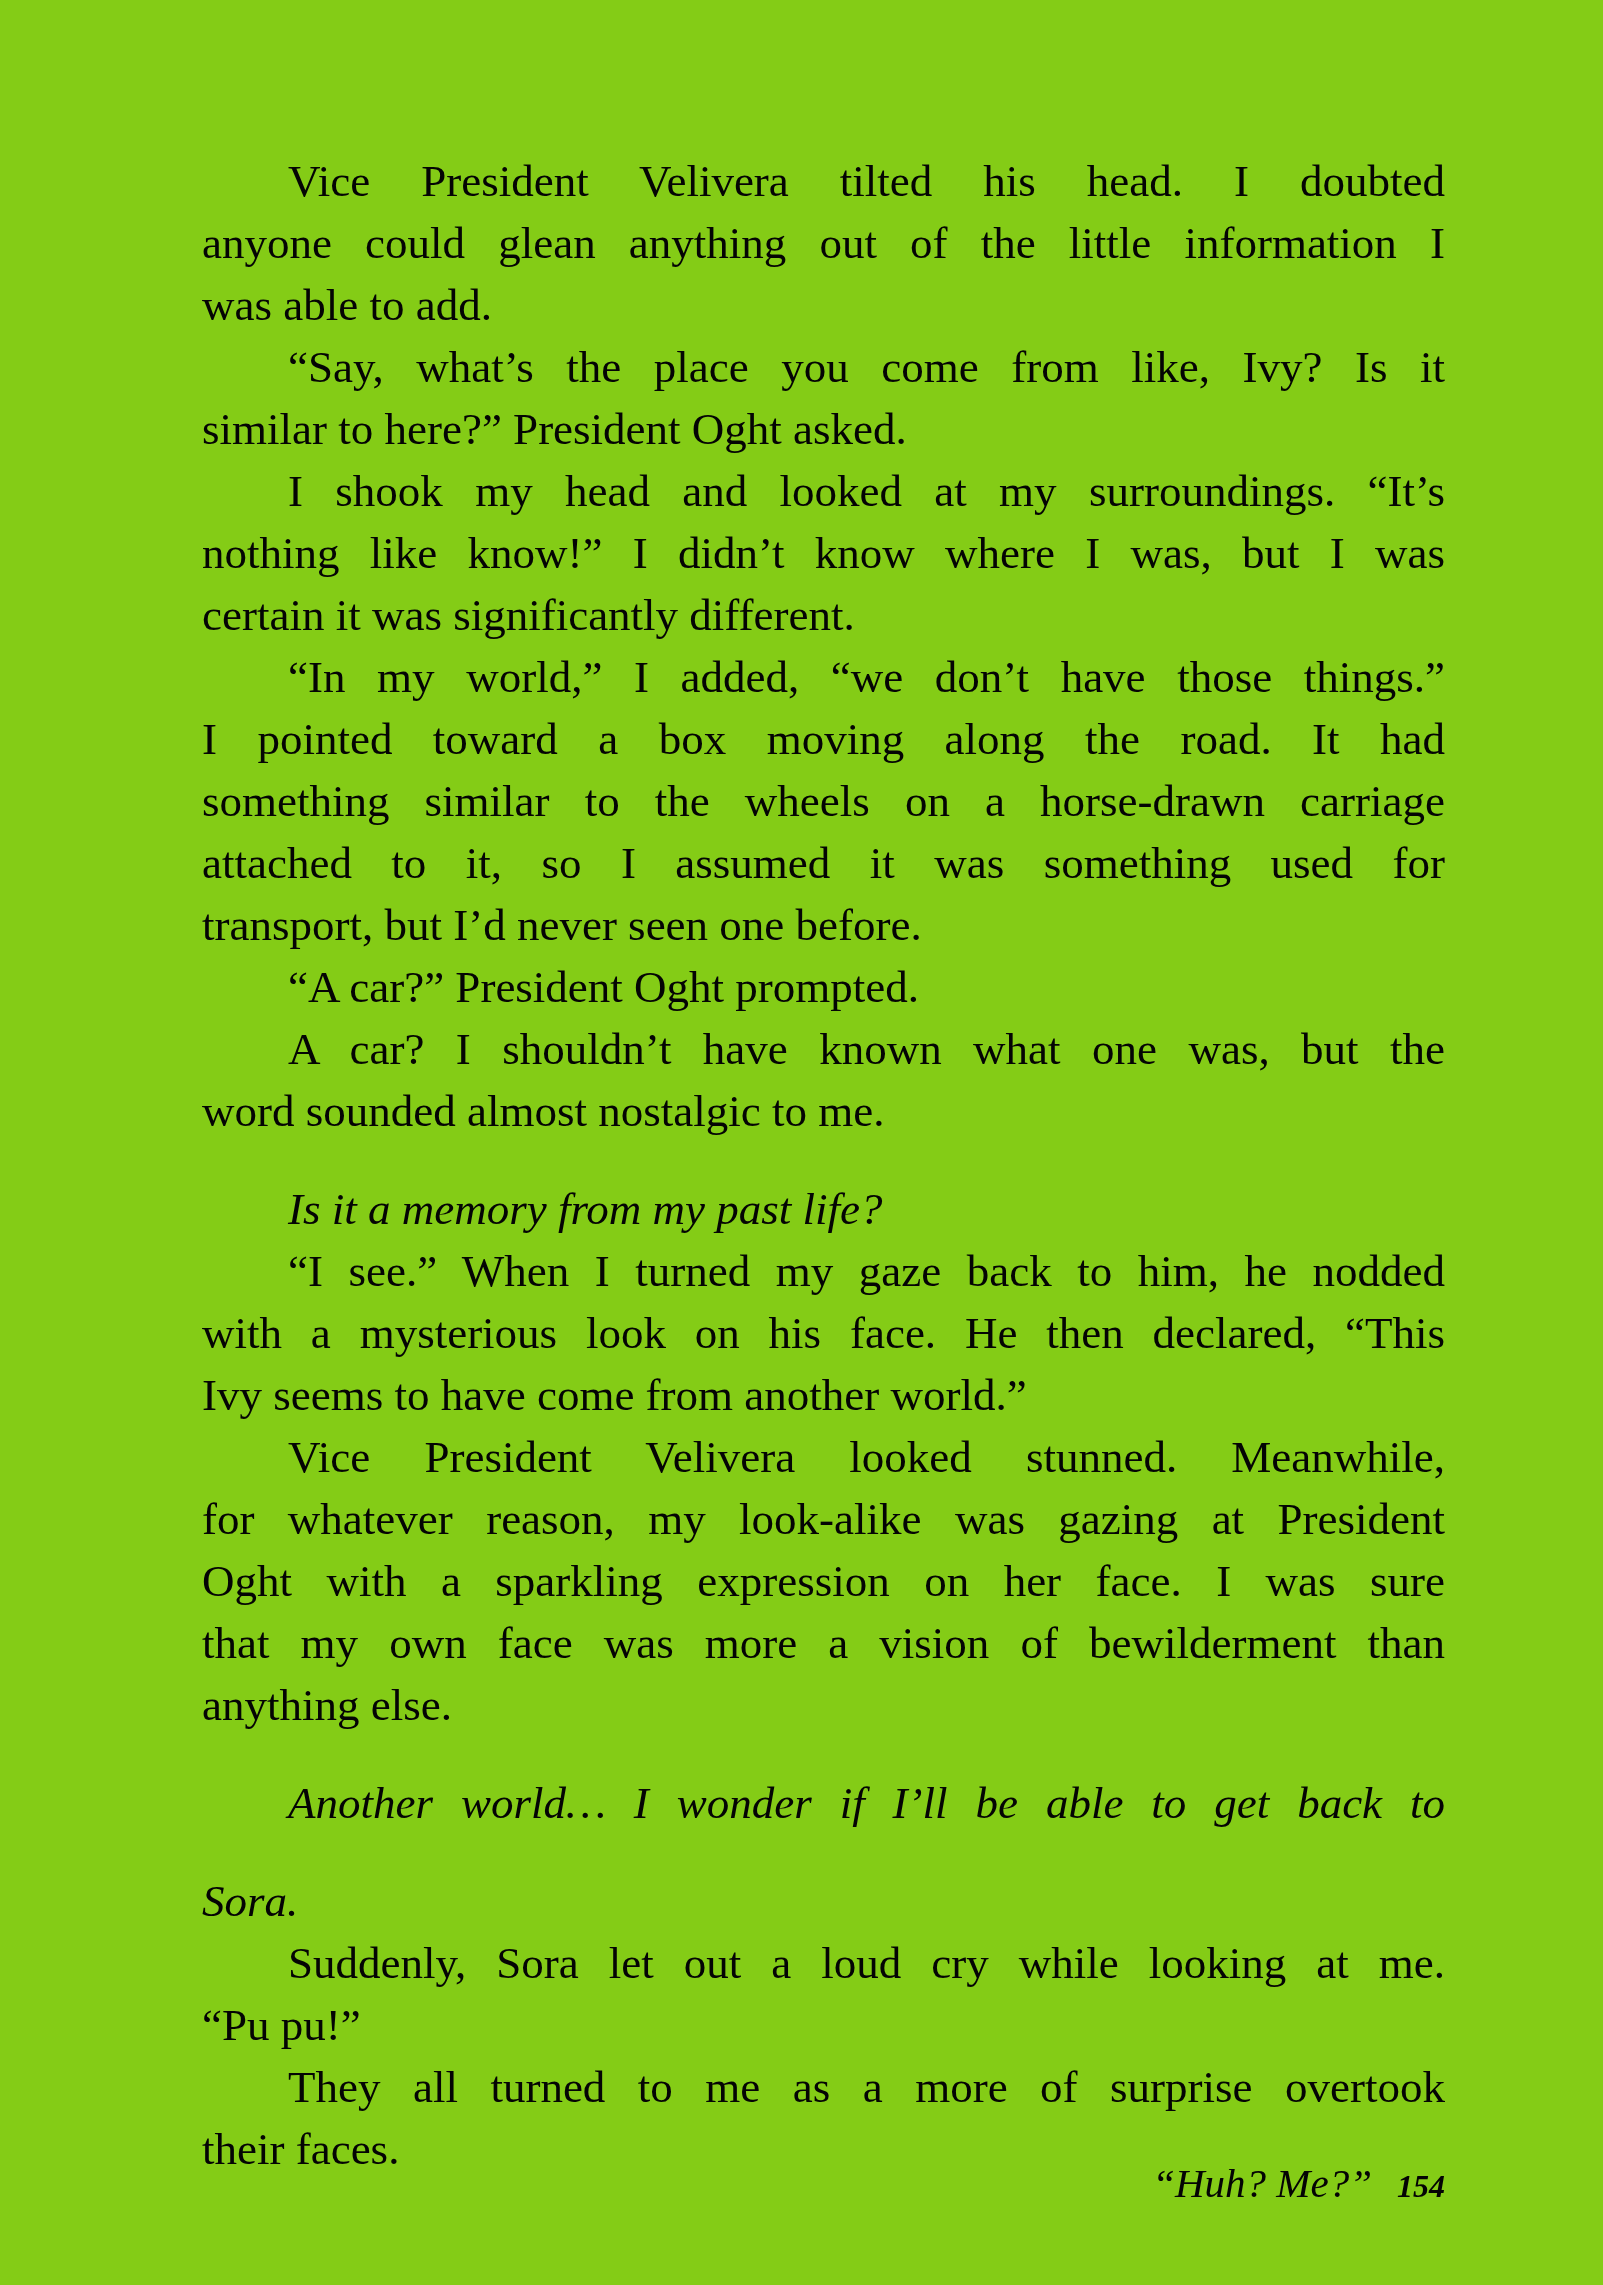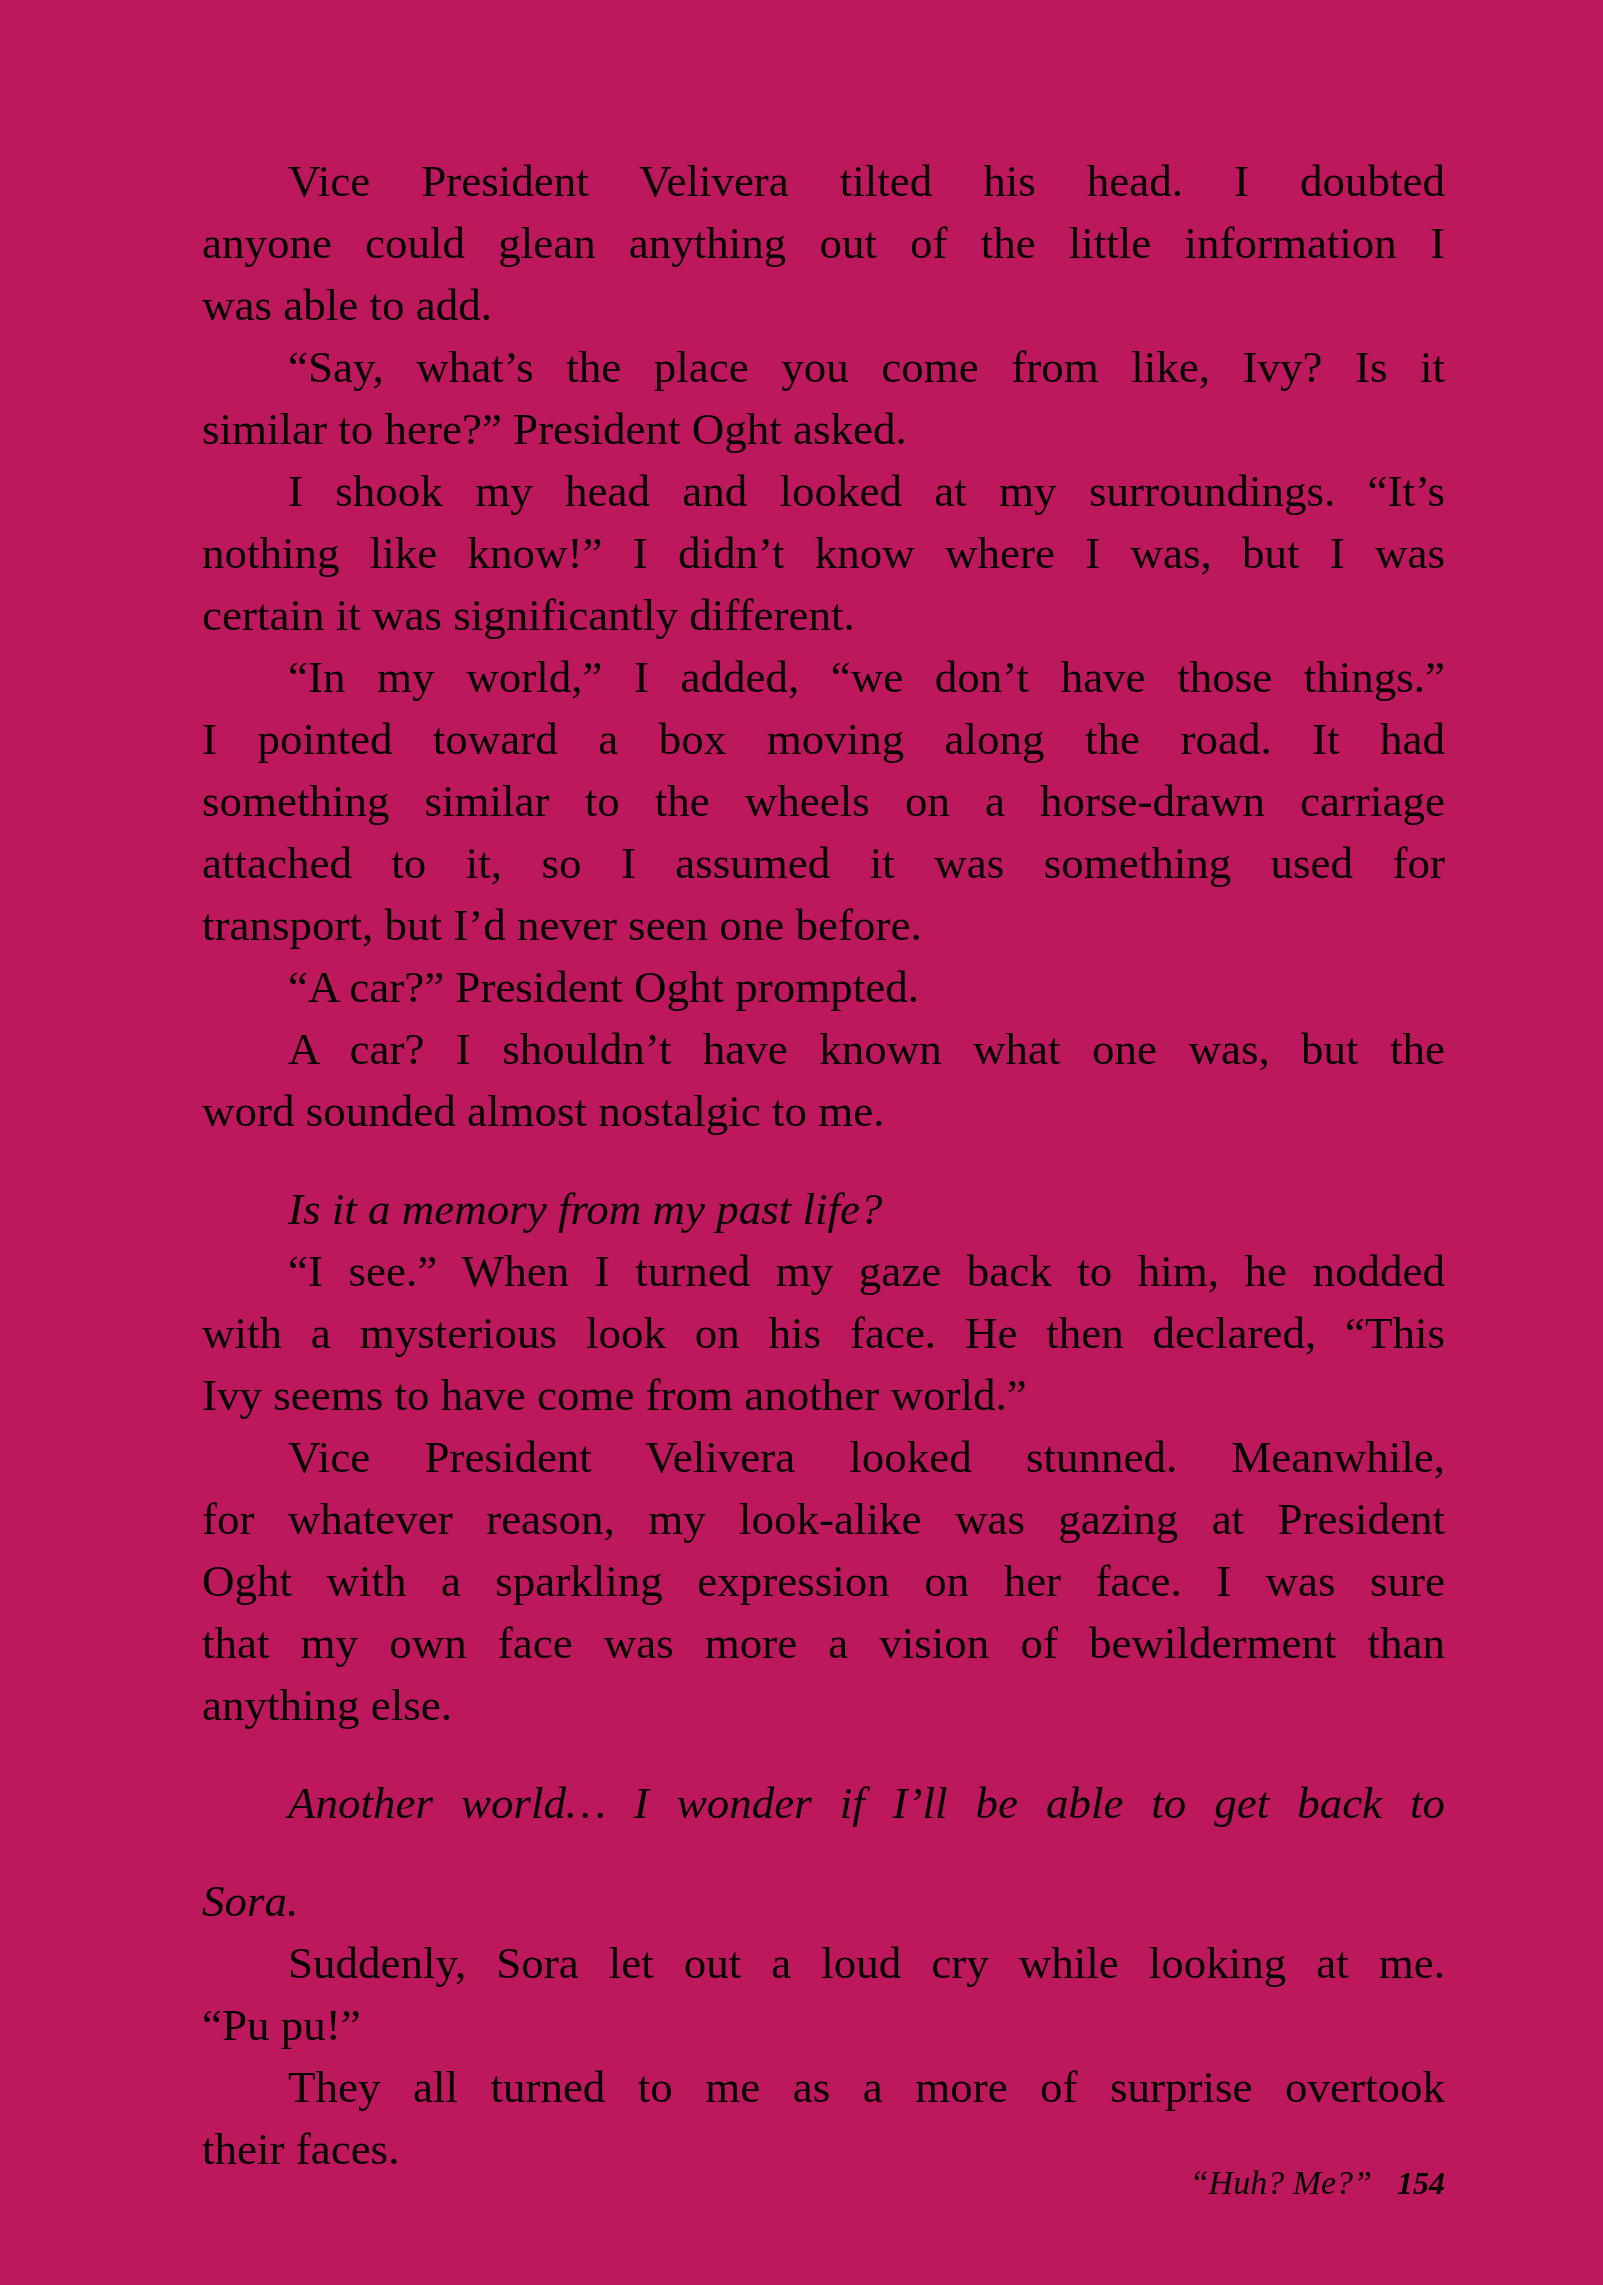--- a/index.html
+++ b/index.html
@@ -1,20 +1,20 @@
 <!DOCTYPE html>
 <html style="font-size:14.3px"><head>
 <meta charset="utf-8">
 <style>
   html, body { margin: 0; padding: 0; background: #e8e8e8; }
   .page {
     position: relative;
     width: 1604px;
     height: 2286px;
-    background: #be185d;
+    background: #84cc16;
     overflow: hidden;
     font-family: "Liberation Serif", serif;
     color: #040404;
   }
   .text-block {
     position: absolute;
     left: 202px;
     top: 150px;
     width: 1243px;
     font-size: 45px;
@@ -34,21 +34,21 @@
     position: absolute;
     top: 2158px;
     right: 159px;
     display: flex;
     align-items: baseline;
     gap: 25px;
     line-height: 50px;
   }
   .footer-quote {
     font-style: italic;
-    font-size: 34px;
+    font-size: 41px;
   }
   .footer-page-number {
     font-style: italic;
     font-weight: bold;
     font-size: 32px;
   }
 </style>
 </head>
 <body>
 

